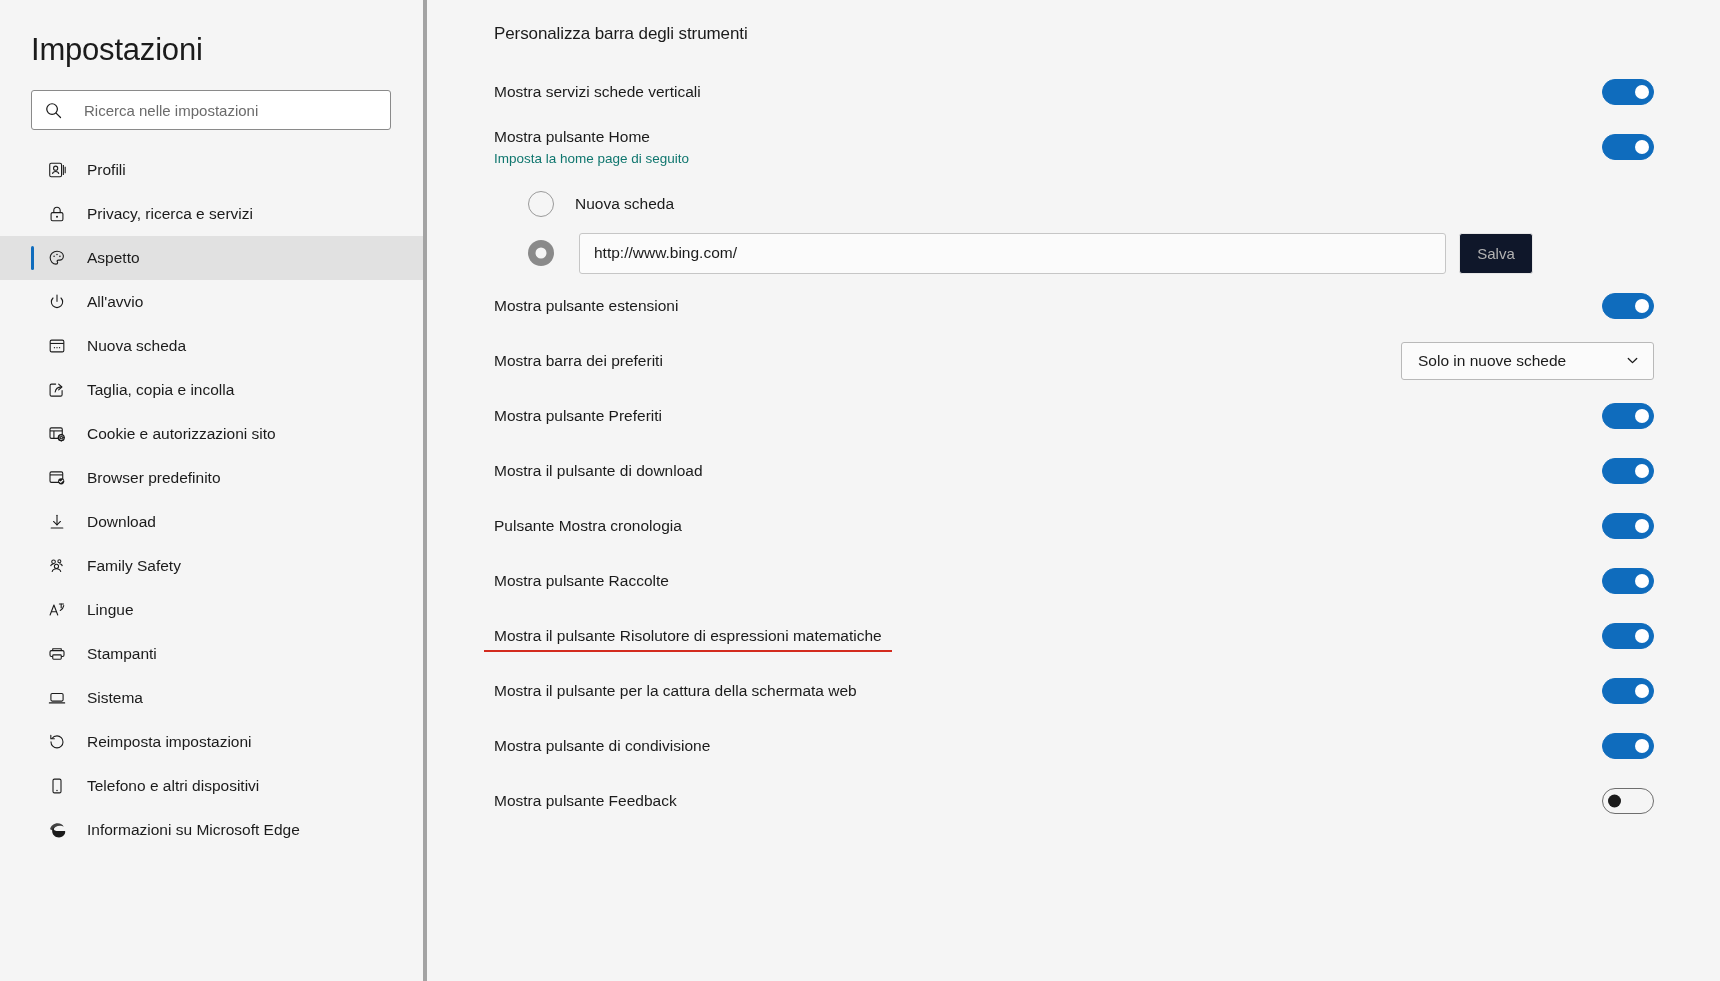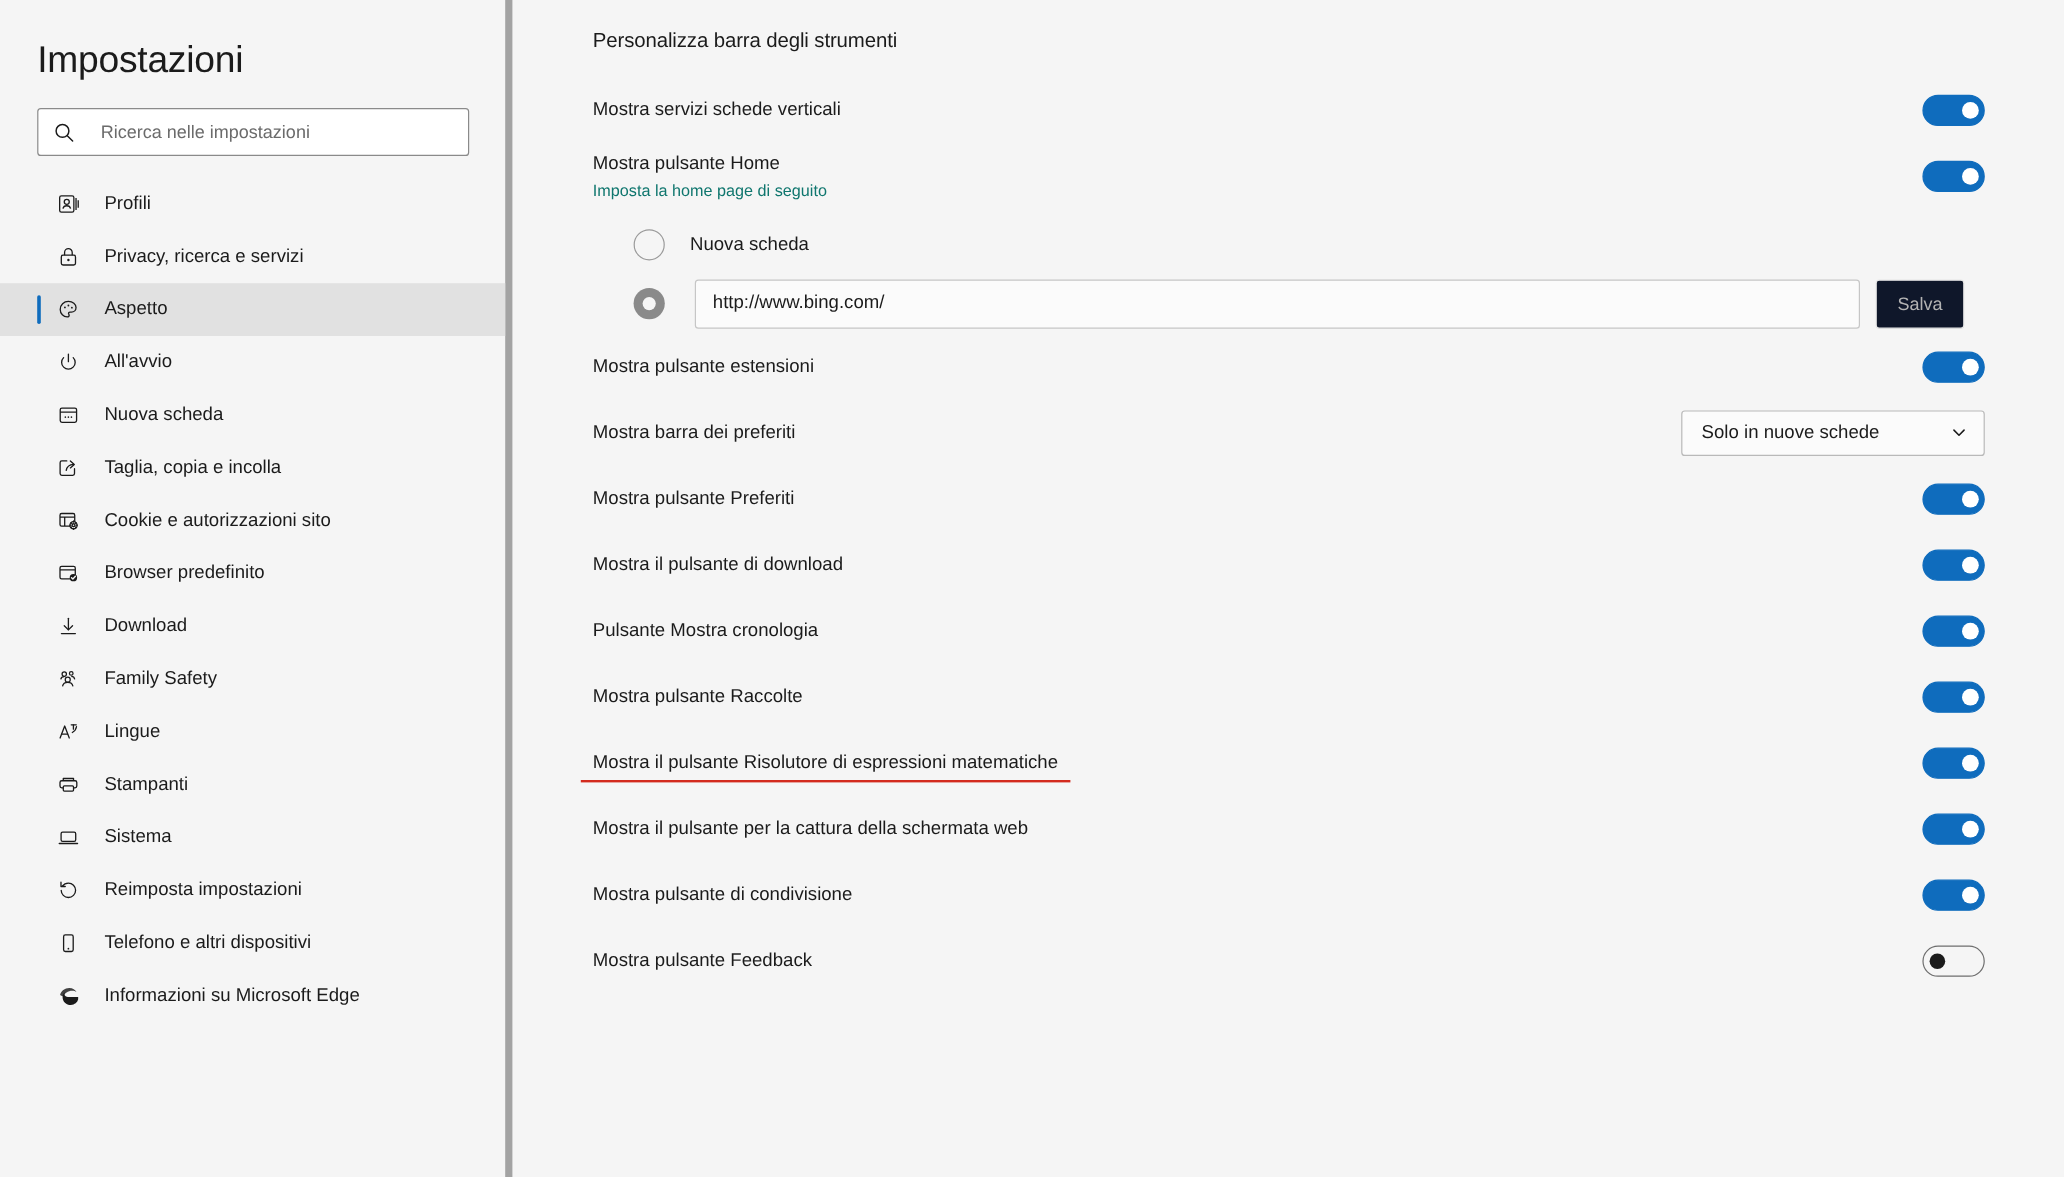--- a/index.html
+++ b/index.html
@@ -9,21 +9,21 @@
     font-family: "Liberation Sans", sans-serif;
     color: #1b1b1b;
     overflow: hidden;
   }
   .app { display: flex; width: 1720px; height: 981px; }
 
   
   .sidebar {
     width: 427px; height: 981px;
     background: #f5f5f5;
-    border-right: 6px solid #a3a3a3;
+    border-right: 4px solid #a3a3a3;
     position: relative;
     flex: 0 0 427px;
     padding-top: 0;
   }
   .settings-title {
     font-size: 31px;
     font-weight: 400;
     color: #1b1b1b;
     padding: 32px 0 0 31px;
     letter-spacing: -0.2px;
@@ -160,21 +160,21 @@
     content: "";
     position: absolute; left: 50%; top: 50%;
     transform: translate(-50%, -50%);
     width: 11px; height: 11px;
     border-radius: 50%; background: #f5f5f5;
   }
   .radio-label { margin-left: 21px; font-size: 15.5px; color: #1b1b1b; }
   .url-line { display: flex; align-items: center; height: 50px; }
   .url-input {
     margin-left: 25px;
-    width: 971px; height: 41px;
+    width: 867px; height: 41px;
     border: 1px solid #c6c6c6;
     border-radius: 3px;
     background: #fbfbfb;
     font-family: "Liberation Sans", sans-serif;
     font-size: 15.5px; color: #1b1b1b;
     padding: 0 14px;
     outline: none;
   }
   .save-btn {
     margin-left: 13px;

